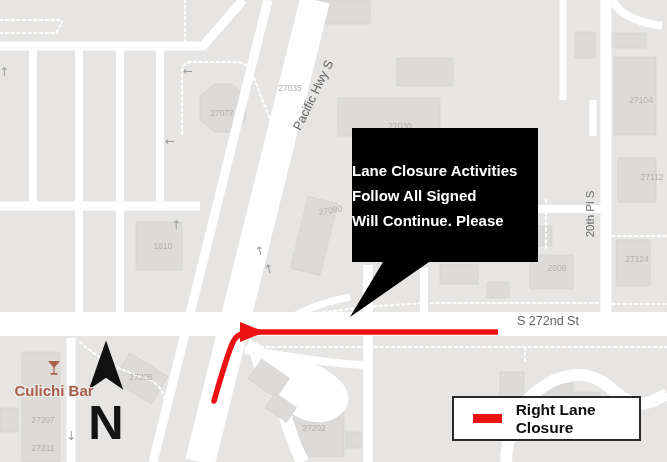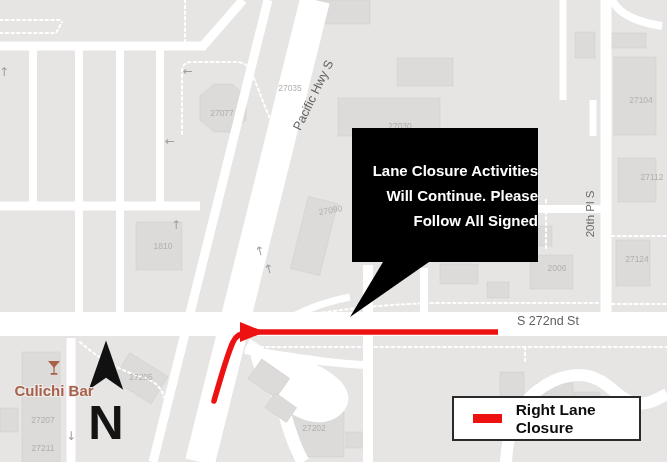--- a/index.html
+++ b/index.html
@@ -8,21 +8,21 @@
   #basemap{position:absolute;left:0;top:0;}
   .bld{fill:#dcdbd9;stroke:#d0cfcd;stroke-width:.6;}
   .road{stroke:#ffffff;fill:none;stroke-linecap:butt;}
   .dotted{stroke:#ffffff;stroke-width:2;fill:none;stroke-dasharray:2.5 3.2;stroke-linecap:round;}
   .oneway{font-size:12px;fill:#9e9e9e;text-anchor:middle;font-family:"DejaVu Sans",sans-serif;}
   .bnum{font-size:8.5px;fill:#b2b0ad;text-anchor:middle;font-family:"Liberation Sans",sans-serif;}
   .street{fill:#606060;font-size:12.5px;text-anchor:middle;font-family:"Liberation Sans",sans-serif;}
   .street-small{fill:#6b6b6b;font-size:11.5px;text-anchor:middle;font-family:"Liberation Sans",sans-serif;}
   .closure{stroke:#ee1111;fill:none;}
   .callout{position:absolute;left:352px;top:128px;width:186px;height:134px;background:#000;
-           color:#fff;display:flex;flex-direction:column;justify-content:center;text-align:right;
+           color:#fff;display:flex;flex-direction:column;justify-content:center;text-align:left;
            font-weight:bold;font-size:15px;line-height:25px;}
   .legend{position:absolute;left:452px;top:396px;width:189px;height:45px;background:#fff;
           border:2px solid #2a2a2a;box-sizing:border-box;display:flex;align-items:center;
           padding-left:19px;}
   .legend-swatch{width:33px;height:9px;background:#ee1111;display:inline-block;margin-right:14px;}
   .legend-label{font-weight:bold;font-size:15.5px;color:#0d0d0d;}
   .compass{position:absolute;left:84px;top:339px;width:44px;text-align:center;}
   .compass-n{font-size:49px;font-weight:bold;color:#141414;line-height:1;margin-top:1px;}
   .poi{position:absolute;left:10px;top:361px;width:88px;text-align:center;color:#a9604a;}
   .poi-label{font-size:15px;font-weight:bold;margin-top:1px;
@@ -138,22 +138,22 @@
       <path class="closure" stroke-width="5.5" stroke-linecap="round" d="M214,401 C221,377 227,355 233,342 C236,335 241,333 248,332.5"></path>
       <line class="closure" stroke-width="5.5" x1="244" y1="332" x2="498" y2="332"></line>
       <polygon fill="#ee1111" points="240,322 265,332 240,342"></polygon>
     </g>
 
     <polygon fill="#000000" points="383,262 350,317 429,262"></polygon>
   </svg>
 
   <div class="callout">
     <div>Lane Closure Activities</div>
+    <div>Follow All Signed</div>
     <div>Will Continue. Please</div>
-    <div>Follow All Signed</div>
   </div>
 
   <div class="legend">
     <span class="legend-swatch"></span>
     <span class="legend-label">Right Lane Closure</span>
   </div>
 
   <div class="compass">
     <svg width="40" height="54" viewBox="0 0 44 56">
       <polygon fill="#111111" points="22,0 3,54 22,41 41,54"></polygon>

